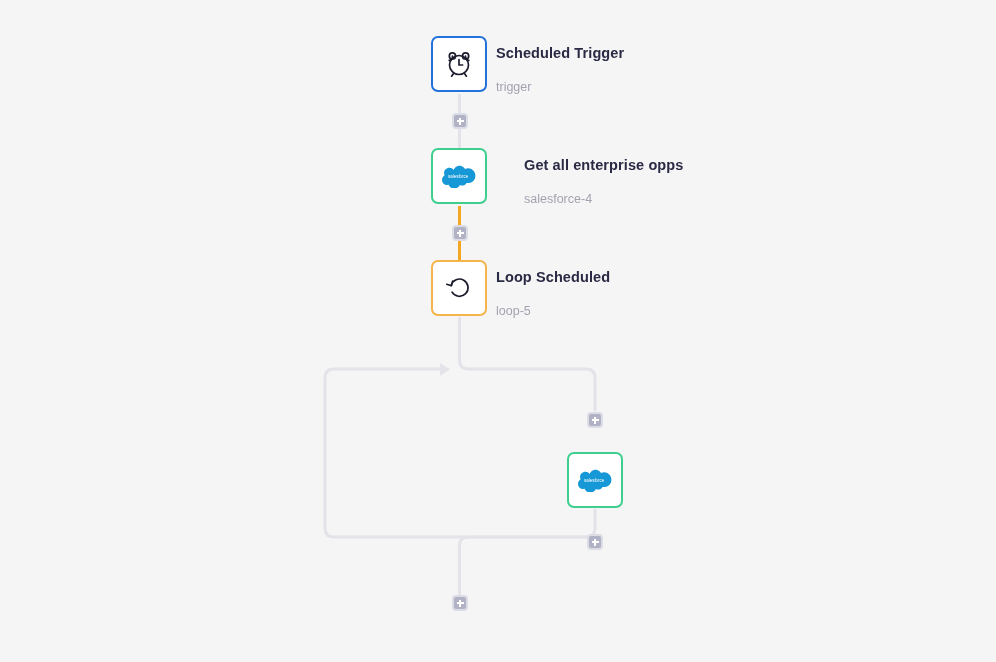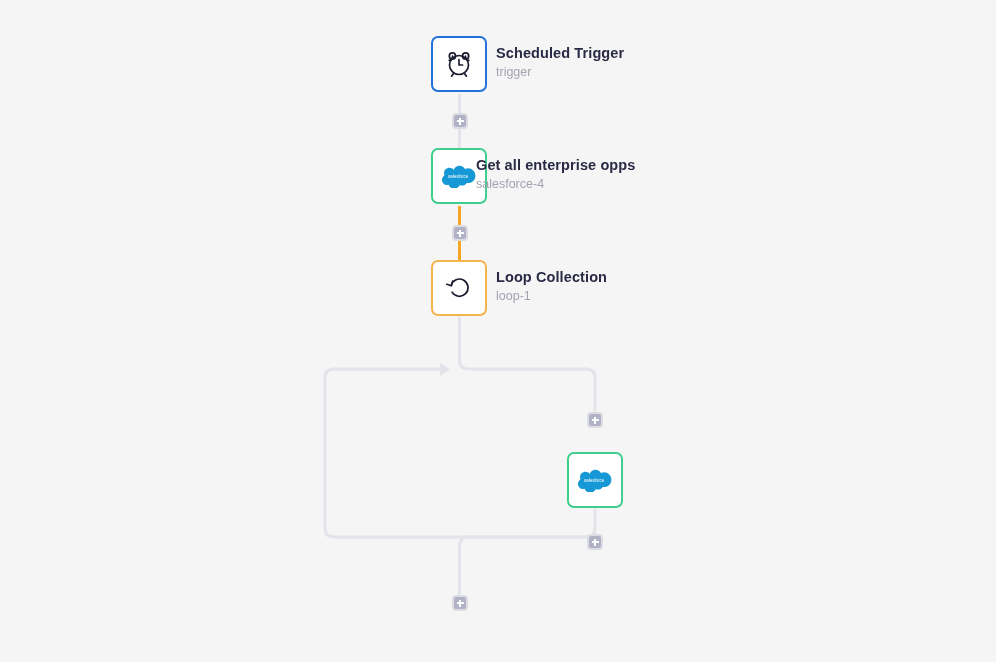--- a/index.html
+++ b/index.html
@@ -60,21 +60,21 @@
   }
   .node-title {
     font-size: 14.5px;
     font-weight: bold;
     color: #2a2a45;
     letter-spacing: 0.1px;
   }
   .node-sub {
     font-size: 12.5px;
     color: #a3a3b0;
-    margin-top: 3px;
+    margin-top: 18px;
   }
 
   
   .plus {
     position: absolute;
     width: 16px;
     height: 16px;
     border-radius: 4px;
     background: #b1b2c6;
     border: 2px solid #dcdce4;
@@ -136,36 +136,36 @@
   </div>
 
   <div class="node success" style="left:431px; top:148px;">
     <span class="node-icon">
       <svg viewBox="0 0 40 28" width="34" height="24" xmlns="http://www.w3.org/2000/svg">
         <path fill="#1798d6" d="M15.6 4.1c1.3-1.4 3.1-2.2 5.2-2.2 2.7 0 5.1 1.5 6.3 3.8 1.1-0.5 2.3-0.8 3.6-0.8 4.7 0 8.6 3.9 8.6 8.7s-3.9 8.7-8.6 8.7c-0.6 0-1.1-0.1-1.7-0.2-1.1 1.9-3.1 3.2-5.4 3.2-1 0-1.9-0.2-2.7-0.6-1.1 2.5-3.6 4.3-6.5 4.3-3 0-5.6-1.9-6.6-4.6-0.5 0.1-1 0.2-1.5 0.2C2.6 24.6 0 21.9 0 18.6c0-2.2 1.2-4.2 3-5.2-0.4-0.8-0.6-1.8-0.6-2.8 0-3.5 2.8-6.3 6.3-6.3 2.1 0 3.9 1 5 2.5 0.6-0.9 1.2-1.9 1.9-2.7z"></path>
         <text x="19" y="16" font-family="Liberation Sans, sans-serif" font-size="5.2" fill="#ffffff" text-anchor="middle">salesforce</text>
       </svg>
     </span>
   </div>
-  <div class="node-text" style="left:476px; top:156px;">
+  <div class="node-text" style="left:524px; top:156px;">
     <div class="node-title">Get all enterprise opps</div>
     <div class="node-sub">salesforce-4</div>
   </div>
 
   <div class="node loop" style="left:431px; top:260px;">
     <span class="node-icon">
       <svg viewBox="0 0 32 32" width="30" height="30" xmlns="http://www.w3.org/2000/svg">
         <path d="M7.6 13.2 A9.2 9.2 0 1 1 8.6 20.4" fill="none" stroke="#1b1b2e" stroke-width="1.8" stroke-linecap="round"></path>
         <path d="M3.0 12.0 L7.9 13.6 L9.3 8.6" fill="none" stroke="#1b1b2e" stroke-width="1.8" stroke-linecap="round" stroke-linejoin="round"></path>
       </svg>
     </span>
   </div>
   <div class="node-text" style="left:496px; top:268px;">
-    <div class="node-title">Loop Collection</div>
-    <div class="node-sub">loop-1</div>
+    <div class="node-title">Loop Scheduled</div>
+    <div class="node-sub">loop-5</div>
   </div>
 
   <div class="node success" style="left:567px; top:452px;">
     <span class="node-icon">
       <svg viewBox="0 0 40 28" width="34" height="24" xmlns="http://www.w3.org/2000/svg">
         <path fill="#1798d6" d="M15.6 4.1c1.3-1.4 3.1-2.2 5.2-2.2 2.7 0 5.1 1.5 6.3 3.8 1.1-0.5 2.3-0.8 3.6-0.8 4.7 0 8.6 3.9 8.6 8.7s-3.9 8.7-8.6 8.7c-0.6 0-1.1-0.1-1.7-0.2-1.1 1.9-3.1 3.2-5.4 3.2-1 0-1.9-0.2-2.7-0.6-1.1 2.5-3.6 4.3-6.5 4.3-3 0-5.6-1.9-6.6-4.6-0.5 0.1-1 0.2-1.5 0.2C2.6 24.6 0 21.9 0 18.6c0-2.2 1.2-4.2 3-5.2-0.4-0.8-0.6-1.8-0.6-2.8 0-3.5 2.8-6.3 6.3-6.3 2.1 0 3.9 1 5 2.5 0.6-0.9 1.2-1.9 1.9-2.7z"></path>
         <text x="19" y="16" font-family="Liberation Sans, sans-serif" font-size="5.2" fill="#ffffff" text-anchor="middle">salesforce</text>
       </svg>
     </span>
   </div>

